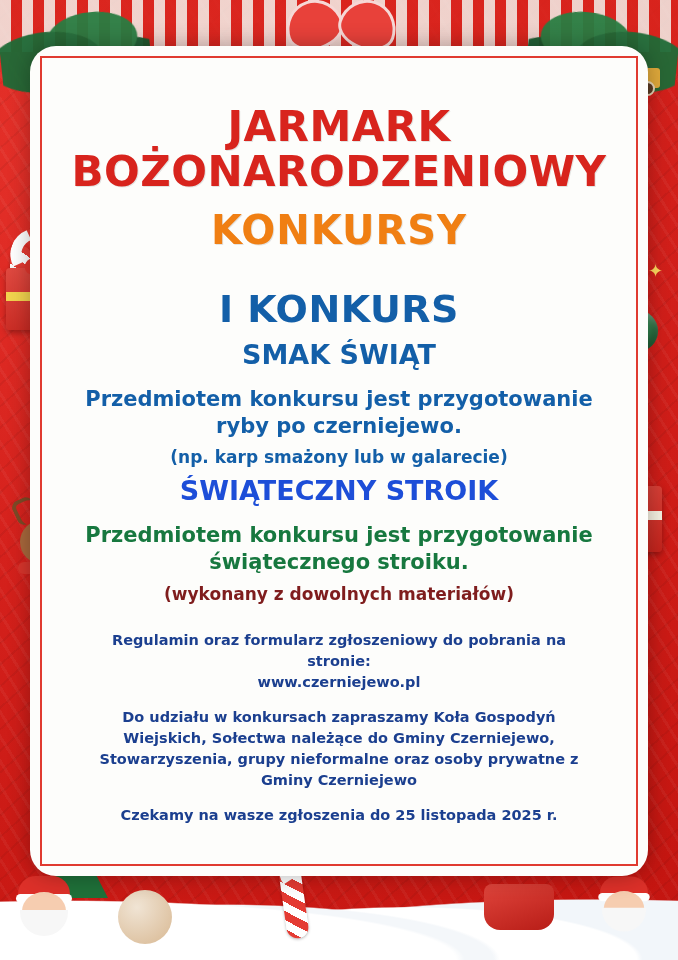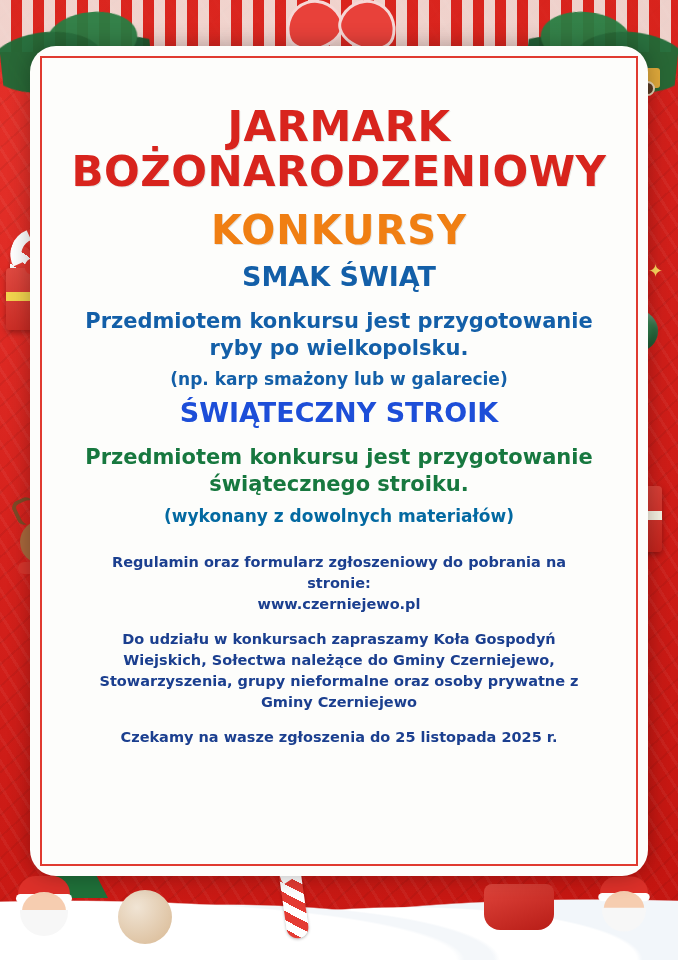--- a/index.html
+++ b/index.html
@@ -119,21 +119,21 @@
   }
   .desc.green { color: #17783f; }
 
   .note {
     margin: 8px 0 0 0;
     font-size: 17px;
     font-weight: bold;
     color: #135fa8;
     font-family: "DejaVu Sans", sans-serif;
   }
-  .note.green { color: #0369a1; }
+  .note.green { color: #7f1d1d; }
 
   .footer {
     margin: 26px auto 0 auto;
     width: 520px;
     font-size: 14.5px;
     line-height: 1.45;
     font-weight: bold;
     color: #1b3f8f;
     font-family: "DejaVu Sans", sans-serif;
   }
@@ -471,24 +471,25 @@
 
     <div class="content">
 
       <h1 class="title">
         <span>JARMARK</span>
         <span class="l2">BOŻONARODZENIOWY</span>
       </h1>
 
       <div class="konkursy">KONKURSY</div>
 
+      <div class="konkurs-head">I KONKURS</div>
       <div class="konkurs-sub">SMAK ŚWIĄT</div>
       <div class="desc">
         <span>Przedmiotem konkursu jest przygotowanie</span><br>
-        <span>ryby po wielkopolsku.</span>
+        <span>ryby po czerniejewo.</span>
       </div>
       <div class="note">(np. karp smażony lub w galarecie)</div>
 
       <div class="konkurs-sub green">ŚWIĄTECZNY STROIK</div>
       <div class="desc green">
         <span>Przedmiotem konkursu jest przygotowanie</span><br>
         <span>świątecznego stroiku.</span>
       </div>
       <div class="note green">(wykonany z dowolnych materiałów)</div>
 

